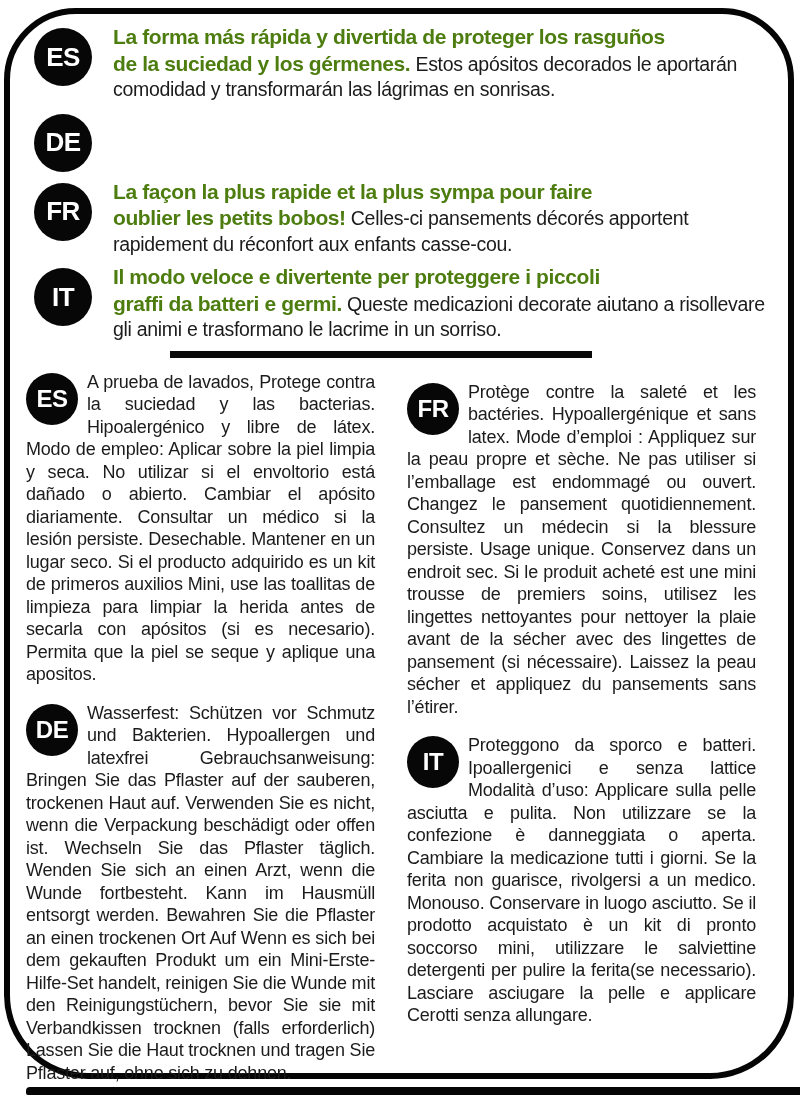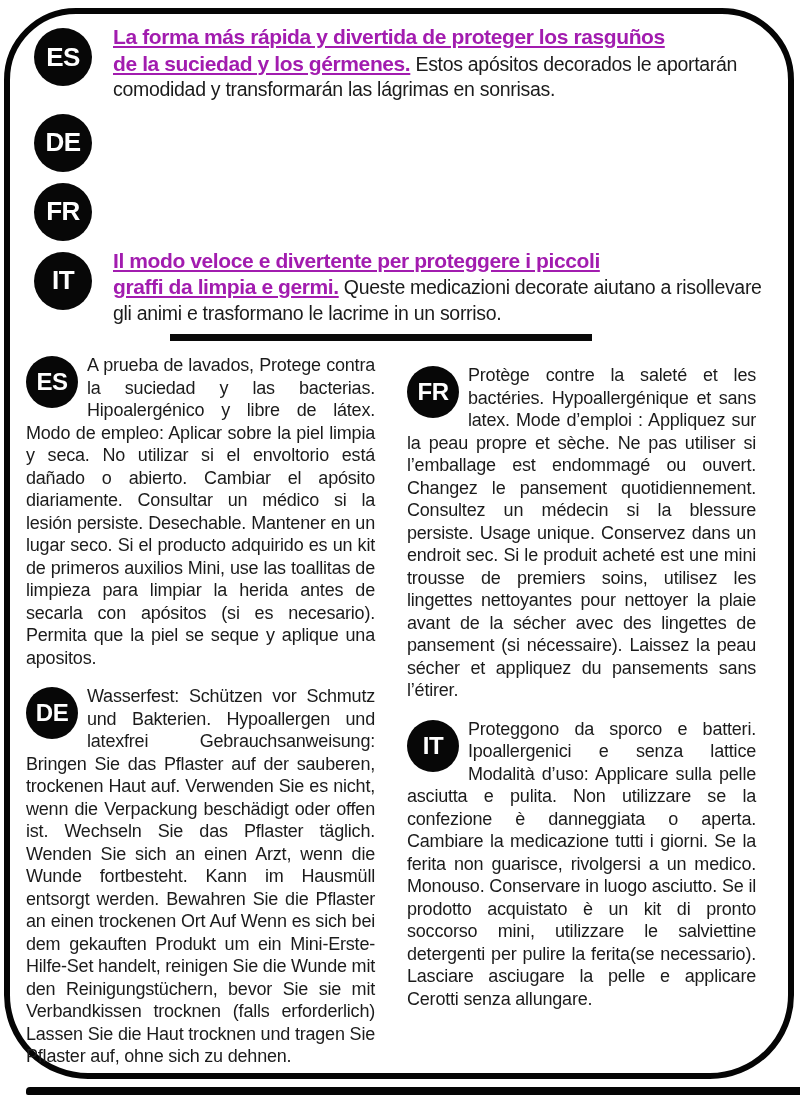--- a/index.html
+++ b/index.html
@@ -44,23 +44,22 @@
   .intro-text {
     margin-left: 21px;
     font-size: 19.5px;
     line-height: 25.5px;
     letter-spacing: -0.3px;
     color: #1b1b1b;
   }
   .intro-text strong {
     font-size: 21px;
     letter-spacing: -0.4px;
-    color: #a21caf;
+    color: #4d7c0f;
     white-space: pre-line;
-    text-decoration: underline;
   }
 
   .divider {
     height: 7px; width: 422px;
     margin: 8px 0 0 170px;
     background: #0a0a0a;
   }
 
   
   .columns { display: flex; gap: 32px; padding: 13px 44px 0 26px; }
@@ -99,26 +98,28 @@
       <p class="intro-text"><strong>La forma más rápida y divertida de proteger los rasguños
 de la suciedad y los gérmenes.</strong> <span>Estos apósitos decorados le aportarán comodidad y transformarán las lágrimas en sonrisas.</span></p>
     </div>
 
     <div class="intro-block">
       <div class="intro-badge">DE</div>
     </div>
 
     <div class="intro-block">
       <div class="intro-badge">FR</div>
+      <p class="intro-text"><strong>La façon la plus rapide et la plus sympa pour faire
+oublier les petits bobos!</strong> <span>Celles-ci pansements décorés apportent rapidement du réconfort aux enfants casse-cou.</span></p>
     </div>
 
     <div class="intro-block">
       <div class="intro-badge">IT</div>
       <p class="intro-text"><strong>Il modo veloce e divertente per proteggere i piccoli
-graffi da limpia e germi.</strong> <span>Queste medicazioni decorate aiutano a risollevare gli animi e trasformano le lacrime in un sorriso.</span></p>
+graffi da batteri e germi.</strong> <span>Queste medicazioni decorate aiutano a risollevare gli animi e trasformano le lacrime in un sorriso.</span></p>
     </div>
 
   </section>
 
   <div class="divider"></div>
 
   <section class="columns">
 
     <div class="col col-left">
 

